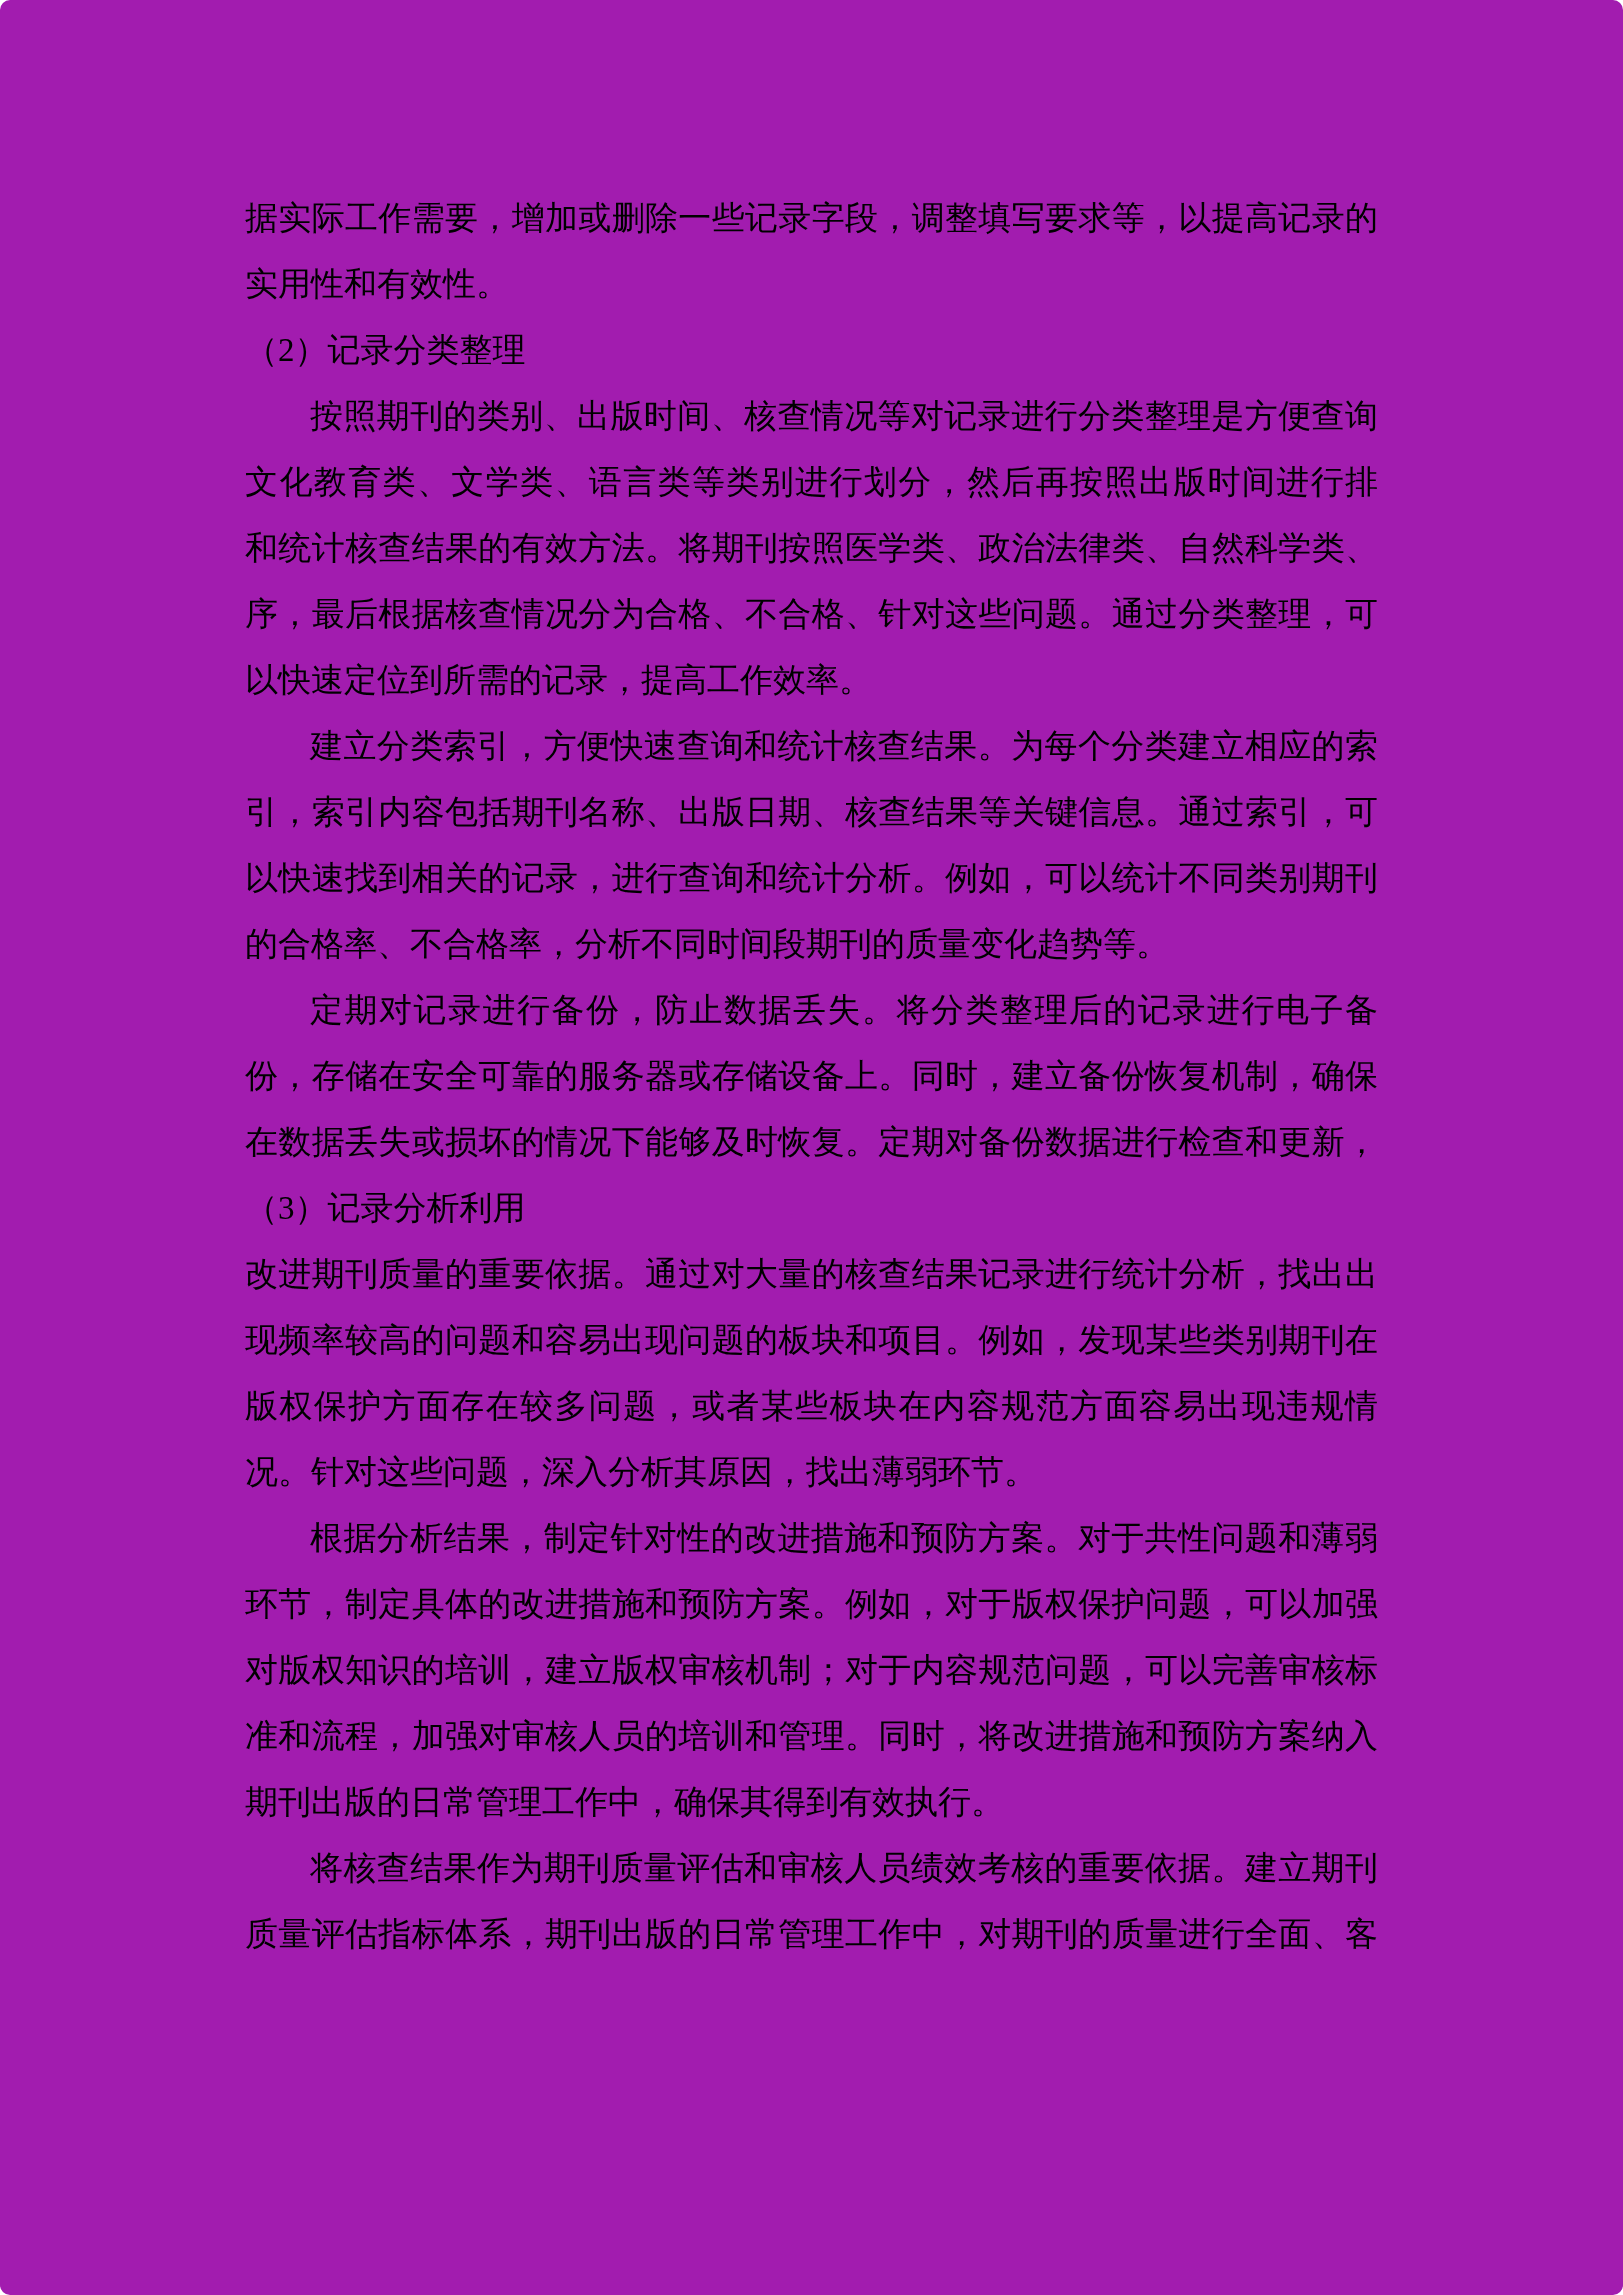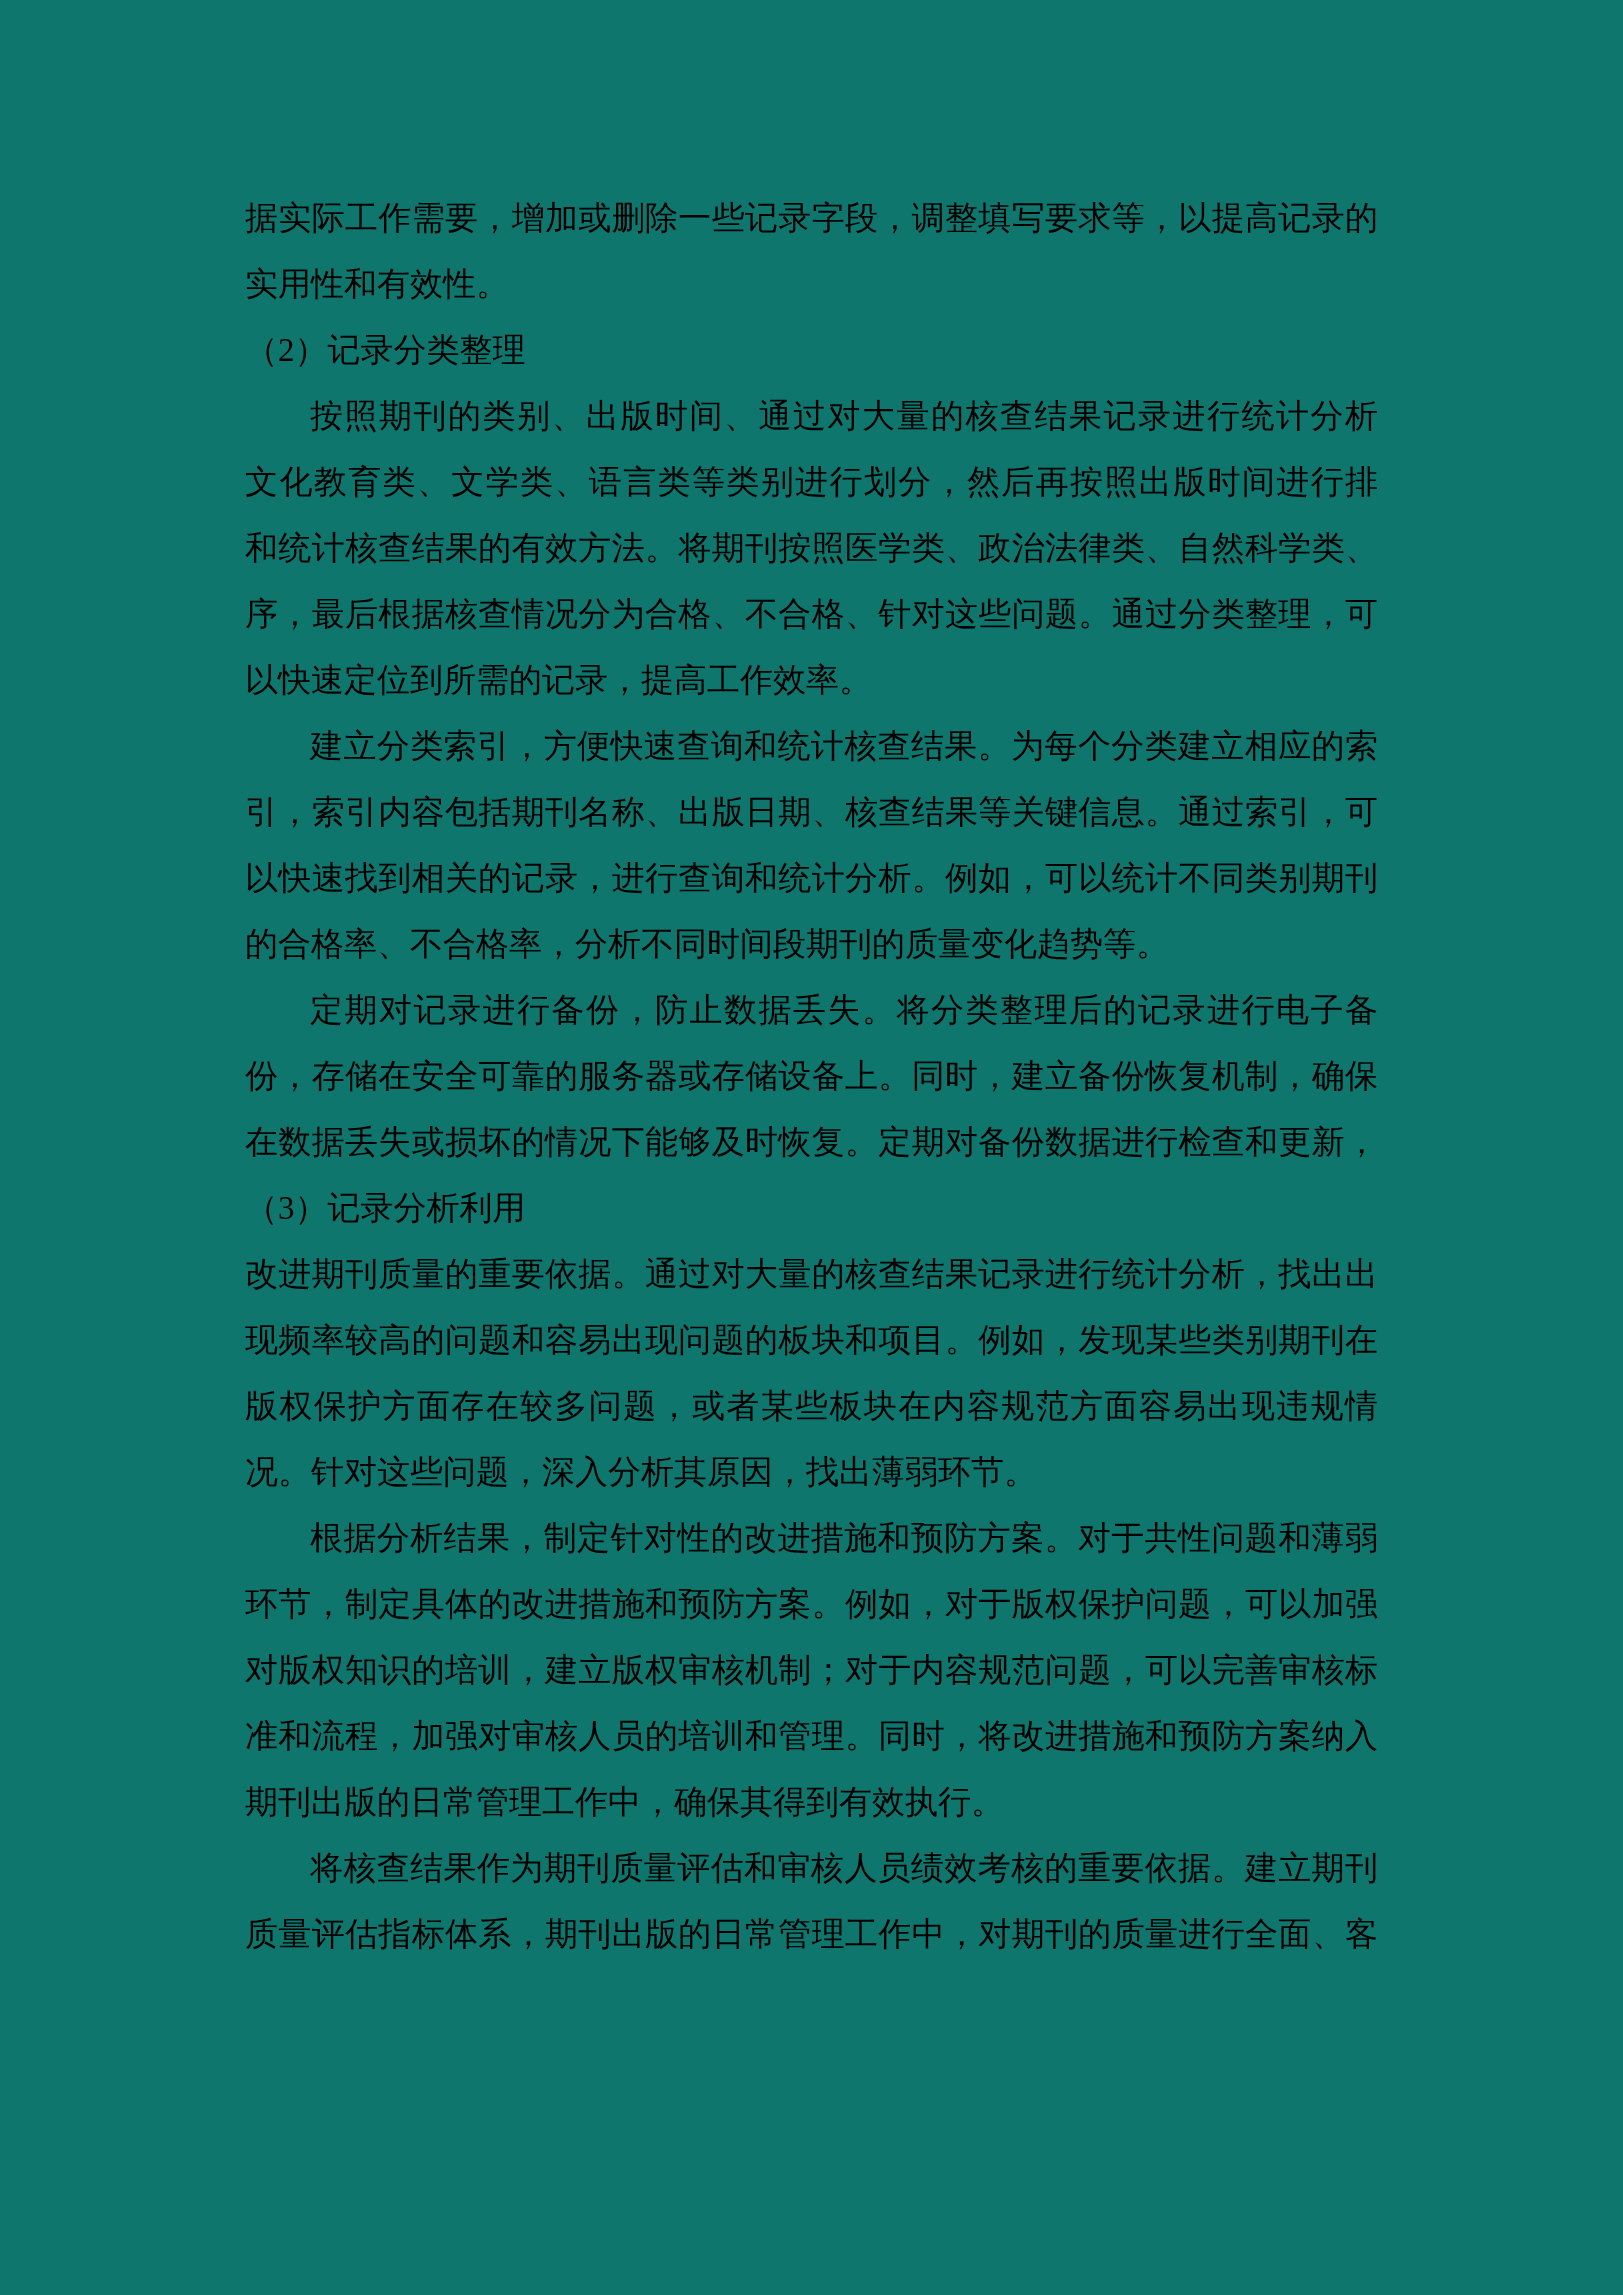--- a/index.html
+++ b/index.html
@@ -9,21 +9,22 @@
   }
   body {
     width: 1623px;
     height: 2295px;
     position: relative;
     font-family: "Liberation Serif", serif;
   }
   .page {
     position: absolute;
     inset: 0;
-    background: #0f766e;
+    background: #a21caf;
+    border-radius: 10px;
   }
   .text-block {
     position: absolute;
     left: 245px;
     top: 185px;
     width: 1133px;
     color: #000000;
   }
   .line {
     height: 66px;
@@ -41,21 +42,21 @@
   }
 </style>
 </head>
 <body style="background: rgb(255, 255, 255);">
 
 <div class="page">
   <div class="text-block" id="text-body" style="color: rgb(0, 0, 0);">
       <div class="line fill">据实际工作需要，增加或删除一些记录字段，调整填写要求等，以提高记录的</div>
       <div class="line">实用性和有效性。</div>
       <div class="line">（2）记录分类整理</div>
-      <div class="line indent fill">按照期刊的类别、出版时间、通过对大量的核查结果记录进行统计分析</div>
+      <div class="line indent fill">按照期刊的类别、出版时间、核查情况等对记录进行分类整理是方便查询</div>
       <div class="line fill">文化教育类、文学类、语言类等类别进行划分，然后再按照出版时间进行排</div>
       <div class="line fill">和统计核查结果的有效方法。将期刊按照医学类、政治法律类、自然科学类、</div>
       <div class="line fill">序，最后根据核查情况分为合格、不合格、针对这些问题。通过分类整理，可</div>
       <div class="line">以快速定位到所需的记录，提高工作效率。</div>
       <div class="line indent fill">建立分类索引，方便快速查询和统计核查结果。为每个分类建立相应的索</div>
       <div class="line fill">引，索引内容包括期刊名称、出版日期、核查结果等关键信息。通过索引，可</div>
       <div class="line fill">以快速找到相关的记录，进行查询和统计分析。例如，可以统计不同类别期刊</div>
       <div class="line">的合格率、不合格率，分析不同时间段期刊的质量变化趋势等。</div>
       <div class="line indent fill">定期对记录进行备份，防止数据丢失。将分类整理后的记录进行电子备</div>
       <div class="line fill">份，存储在安全可靠的服务器或存储设备上。同时，建立备份恢复机制，确保</div>

